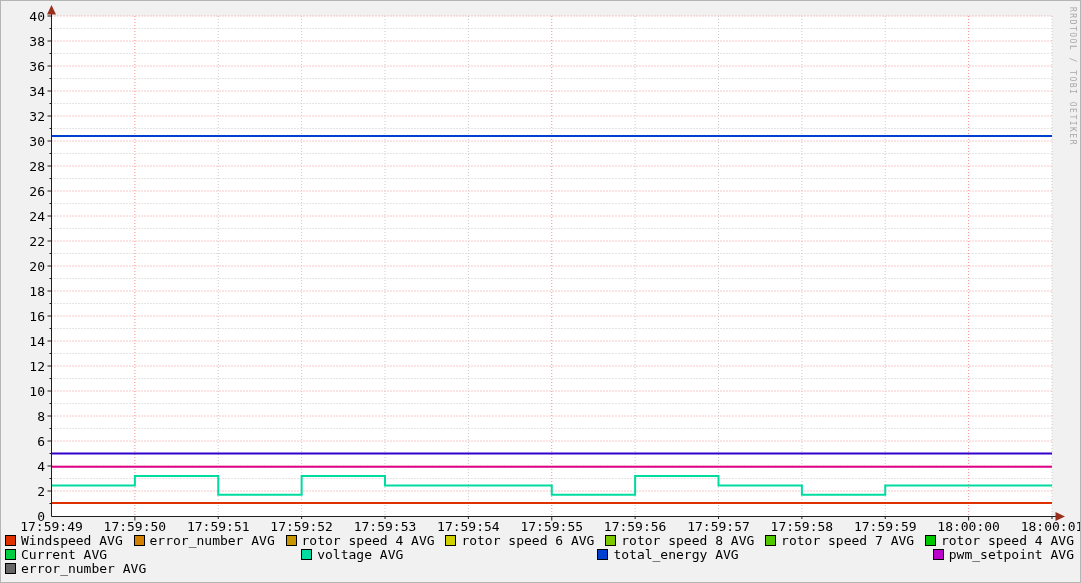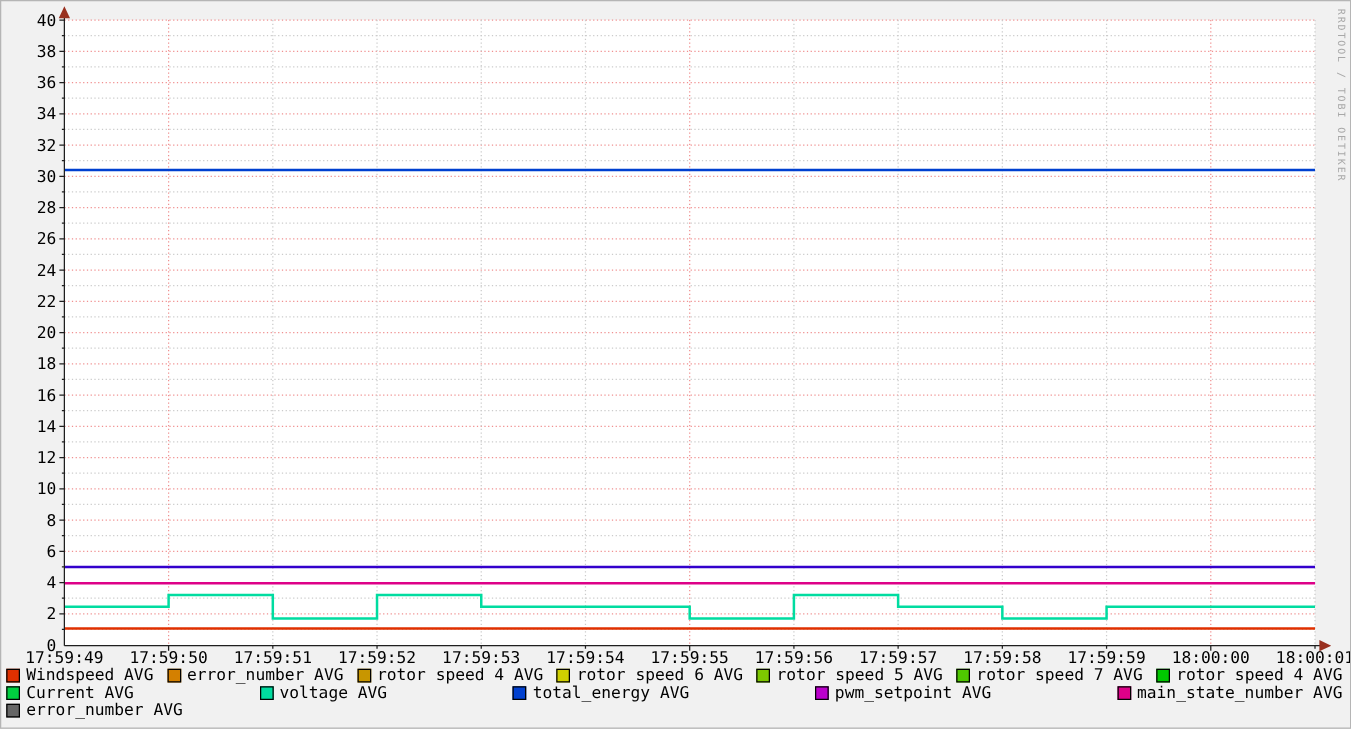--- a/index.html
+++ b/index.html
@@ -206,21 +206,21 @@
         <span class="legend-item">
           <span class="swatch" style="background: rgb(200, 150, 0);"></span>
           <span>rotor speed 4 AVG</span>
         </span>
         <span class="legend-item">
           <span class="swatch" style="background: rgb(208, 208, 0);"></span>
           <span>rotor speed 6 AVG</span>
         </span>
         <span class="legend-item">
           <span class="swatch" style="background: rgb(125, 200, 0);"></span>
-          <span>rotor speed 5 AVG</span>
+          <span>rotor speed 8 AVG</span>
         </span>
         <span class="legend-item">
           <span class="swatch" style="background: rgb(79, 200, 0);"></span>
           <span>rotor speed 7 AVG</span>
         </span>
         <span class="legend-item">
           <span class="swatch" style="background: rgb(0, 200, 0);"></span>
           <span>rotor speed 4 AVG</span>
         </span>
       </div>
@@ -233,24 +233,20 @@
           <span class="swatch" style="background: rgb(0, 220, 160);"></span>
           <span>voltage AVG</span>
         </span>
         <span class="legend-item">
           <span class="swatch" style="background: rgb(0, 64, 208);"></span>
           <span>total_energy AVG</span>
         </span>
         <span class="legend-item">
           <span class="swatch" style="background: rgb(187, 0, 204);"></span>
           <span>pwm_setpoint AVG</span>
-        </span>
-        <span class="legend-item">
-          <span class="swatch" style="background: rgb(221, 0, 136);"></span>
-          <span>main_state_number AVG</span>
         </span>
       </div>
       <div class="legend-row">
         <span class="legend-item">
           <span class="swatch" style="background: rgb(102, 102, 102);"></span>
           <span>error_number AVG</span>
         </span>
       </div>
     </div>
 </div>

